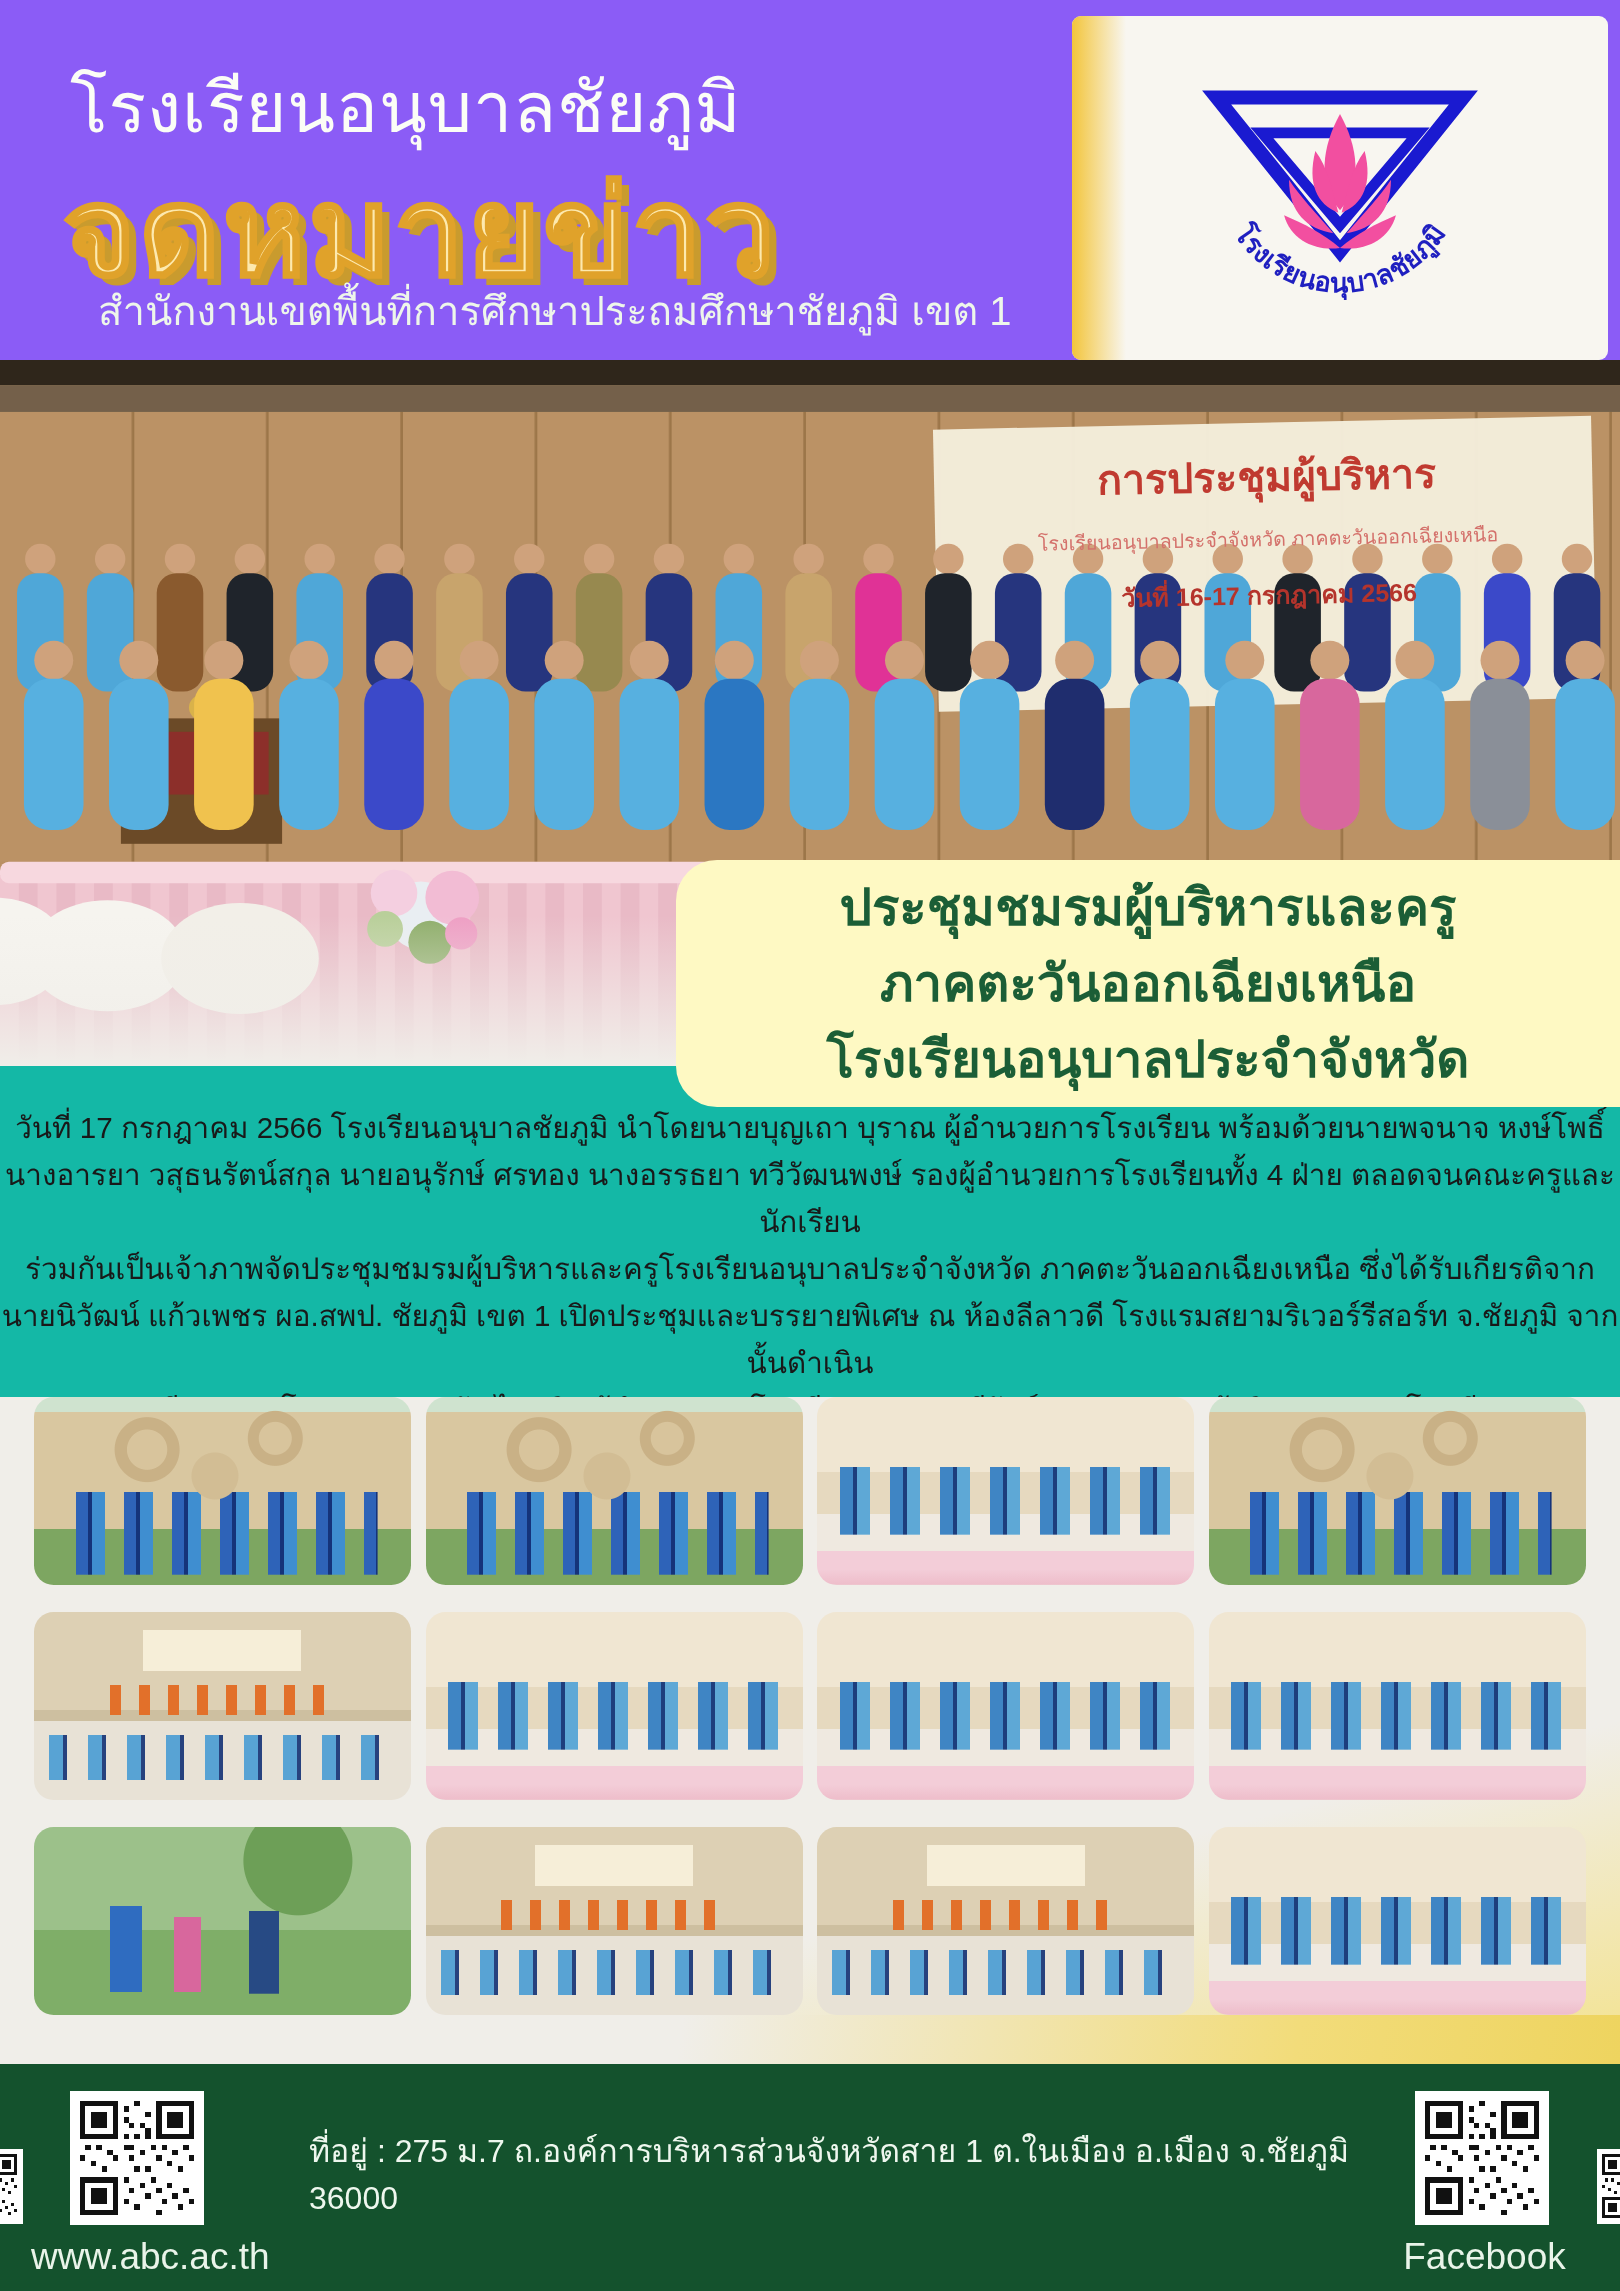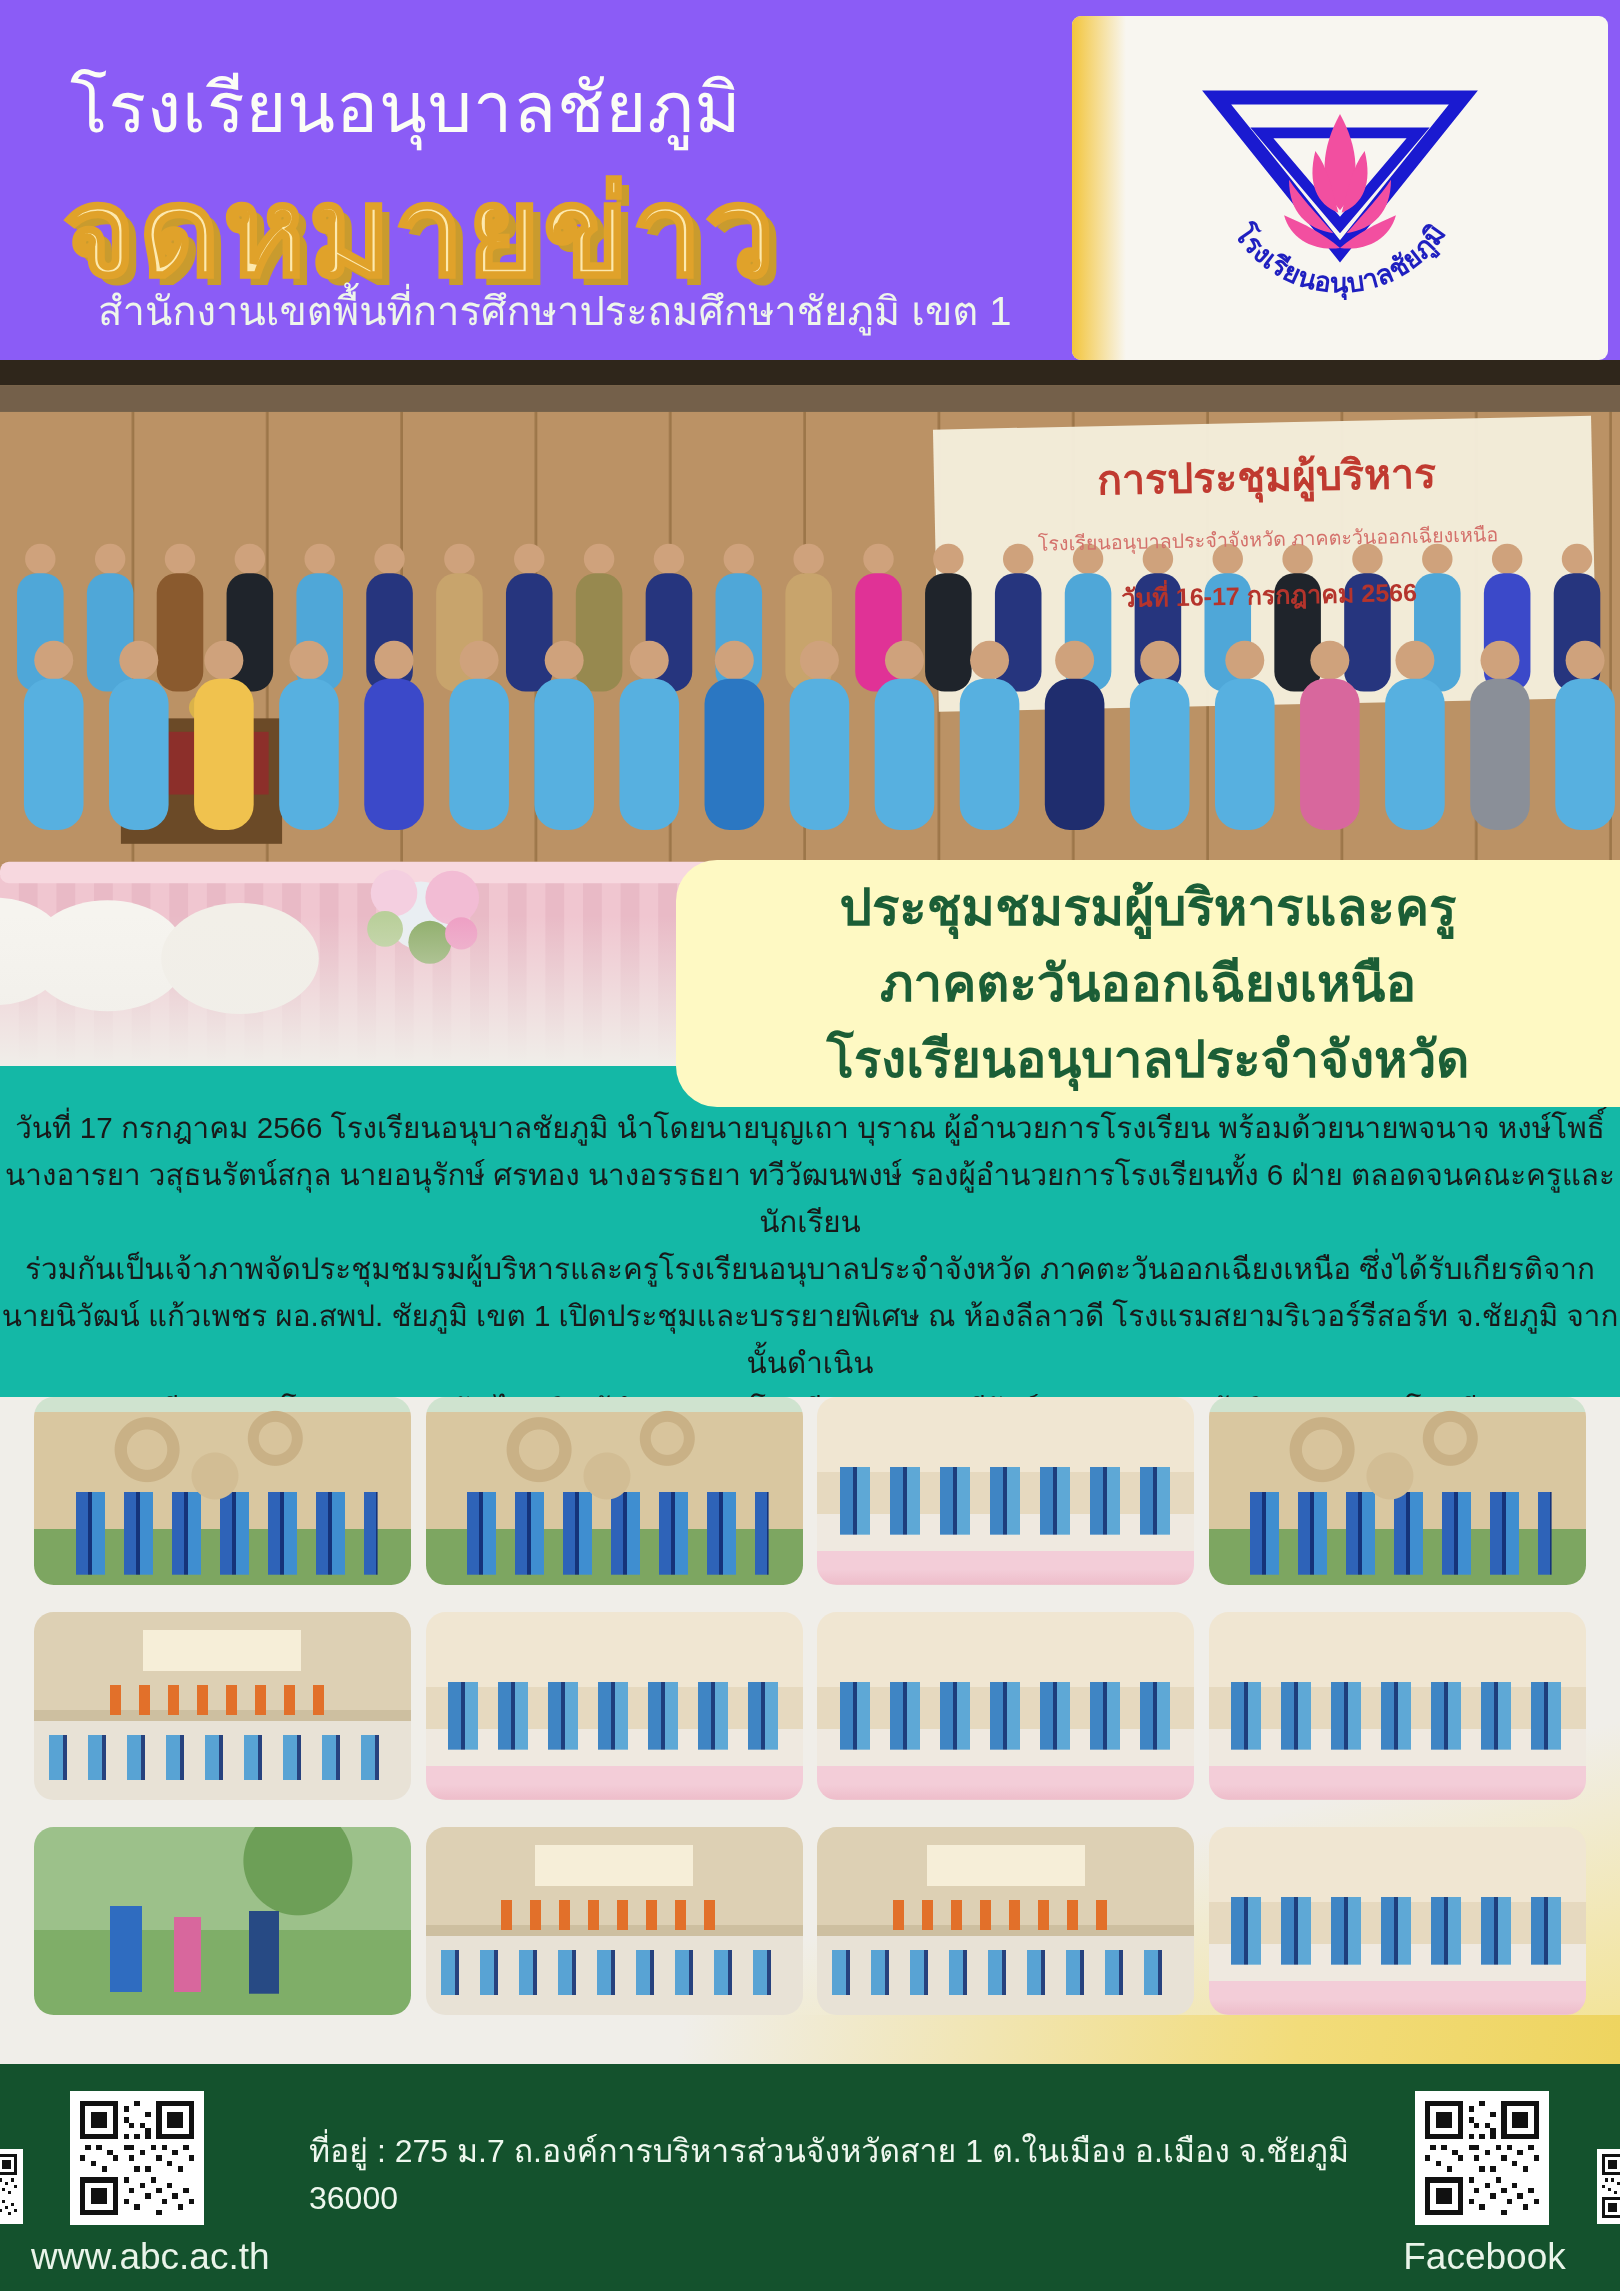--- a/index.html
+++ b/index.html
@@ -243,21 +243,21 @@
   </div>
 
   <div class="gold-banner">
     <div class="gl">ประชุมชมรมผู้บริหารและครู</div>
     <div class="gl">ภาคตะวันออกเฉียงเหนือ</div>
     <div class="gl">โรงเรียนอนุบาลประจำจังหวัด</div>
   </div>
 
   <div class="article">
     <div class="al">วันที่ 17 กรกฎาคม 2566 โรงเรียนอนุบาลชัยภูมิ นำโดยนายบุญเถา บุราณ ผู้อำนวยการโรงเรียน พร้อมด้วยนายพจนาจ หงษ์โพธิ์</div>
-    <div class="al">นางอารยา วสุธนรัตน์สกุล นายอนุรักษ์ ศรทอง นางอรรธยา ทวีวัฒนพงษ์ รองผู้อำนวยการโรงเรียนทั้ง 6 ฝ่าย ตลอดจนคณะครูและนักเรียน</div>
+    <div class="al">นางอารยา วสุธนรัตน์สกุล นายอนุรักษ์ ศรทอง นางอรรธยา ทวีวัฒนพงษ์ รองผู้อำนวยการโรงเรียนทั้ง 4 ฝ่าย ตลอดจนคณะครูและนักเรียน</div>
     <div class="al">ร่วมกันเป็นเจ้าภาพจัดประชุมชมรมผู้บริหารและครูโรงเรียนอนุบาลประจำจังหวัด ภาคตะวันออกเฉียงเหนือ ซึ่งได้รับเกียรติจาก</div>
     <div class="al">นายนิวัฒน์ แก้วเพชร ผอ.สพป. ชัยภูมิ เขต 1 เปิดประชุมและบรรยายพิเศษ ณ ห้องลีลาวดี โรงแรมสยามริเวอร์รีสอร์ท จ.ชัยภูมิ จากนั้นดำเนิน</div>
     <div class="al">การตามระเบียบวาระโดยนายชาญชัย ไชยพิศ ผู้อำนวยการโรงเรียนอนุบาลบุรีรัมย์ นายกสมาคมผู้บริหารและครูโรงเรียนอนุบาลประจำจังหวัด</div>
     <div class="al">(ประเทศไทย)/ประธานชมรมผู้บริหารและครูโรงเรียนอนุบาลประจำจังหวัด ภาคตะวันออกเฉียงเหนือ ซึ่งในการประชุมครั้งนี้ได้มีพิธี</div>
     <div class="al">การมอบธงแก่ประธานชมรมผู้บริหารฯคนใหม่ ได้แก่ นายพยัคฆพล รอดชมภู ผู้อำนวยการโรงเรียนอนุบาลอุดรธานี</div>
   </div>
 
   <div class="gallery">
     <div class="tile s-backdrop"></div>
     <div class="tile s-backdrop"></div>

